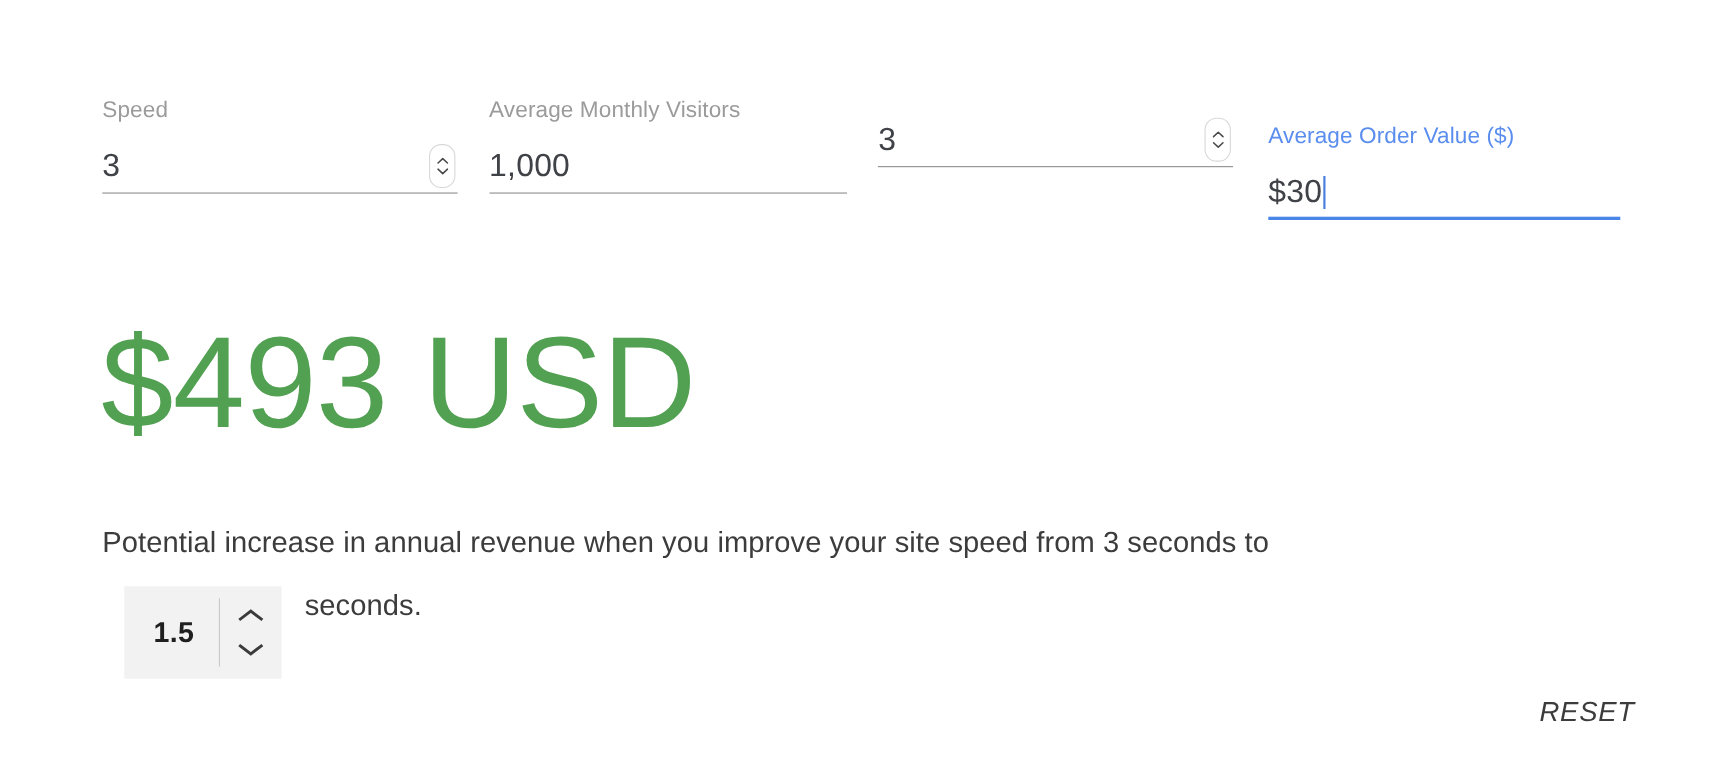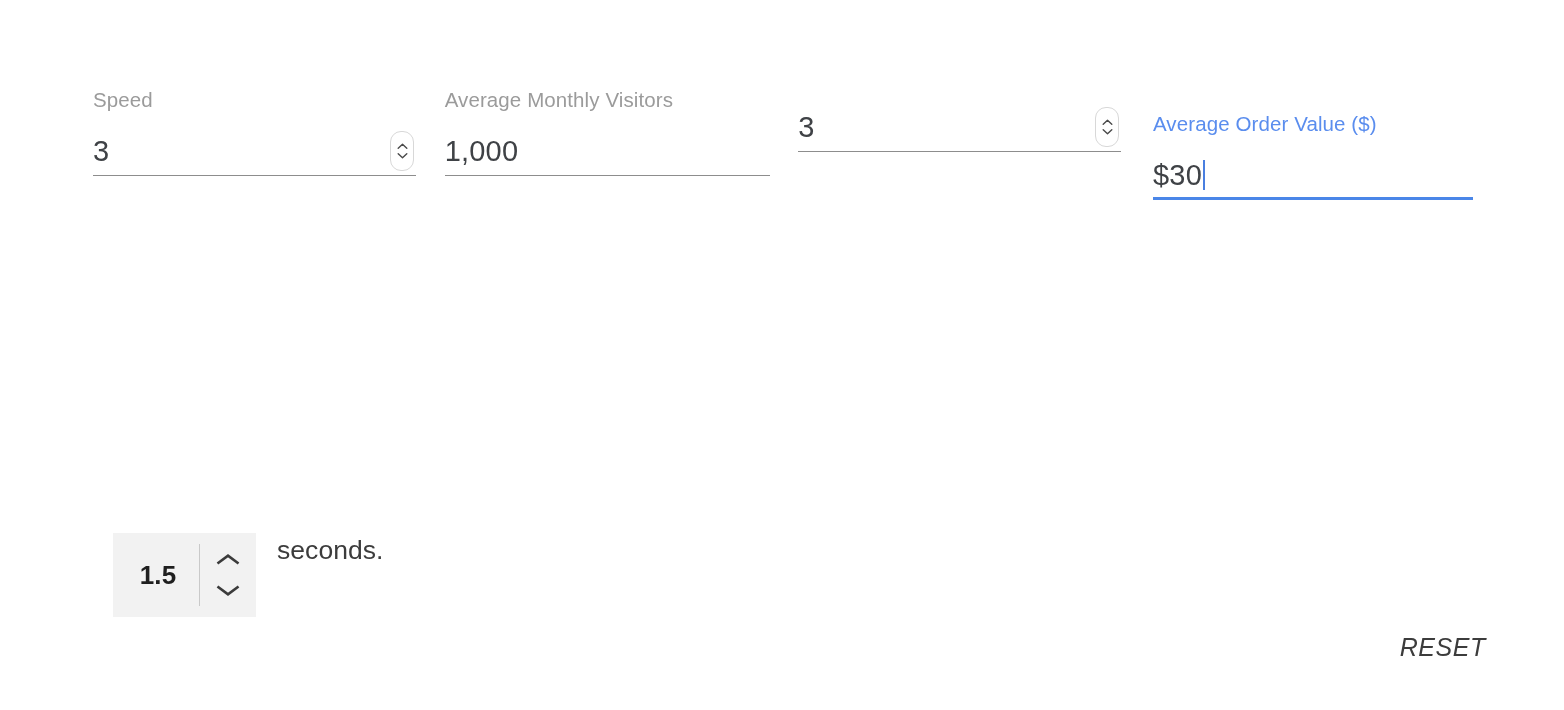--- a/index.html
+++ b/index.html
@@ -288,21 +288,23 @@
       <span class="field-label">Average Order Value ($)</span>
       <div class="field-input-wrap">
         <span class="field-value">$30</span>
           <span class="caret"></span>
         <span class="field-underline"></span>
       </div>
     </div>
 
   </div>
 
-
+  <div class="result-amount">$493 USD</div>
+
+  <div class="result-desc">Potential increase in annual revenue when you improve your site speed from 3 seconds to</div>
 
   <div class="seconds-row">
     <div class="stepper">
       <span class="stepper-value">1.5</span>
       <span class="stepper-divider"></span>
       <span class="stepper-arrows">
         <span class="st-arrow">
           <svg viewBox="0 0 24 13" width="24" height="13" aria-hidden="true">
             <path d="M2.5 9.8 L12 2.6 L21.5 9.8" fill="none" stroke="#3b3b3b" stroke-width="2.6" stroke-linecap="square" stroke-linejoin="miter"></path>
           </svg>

